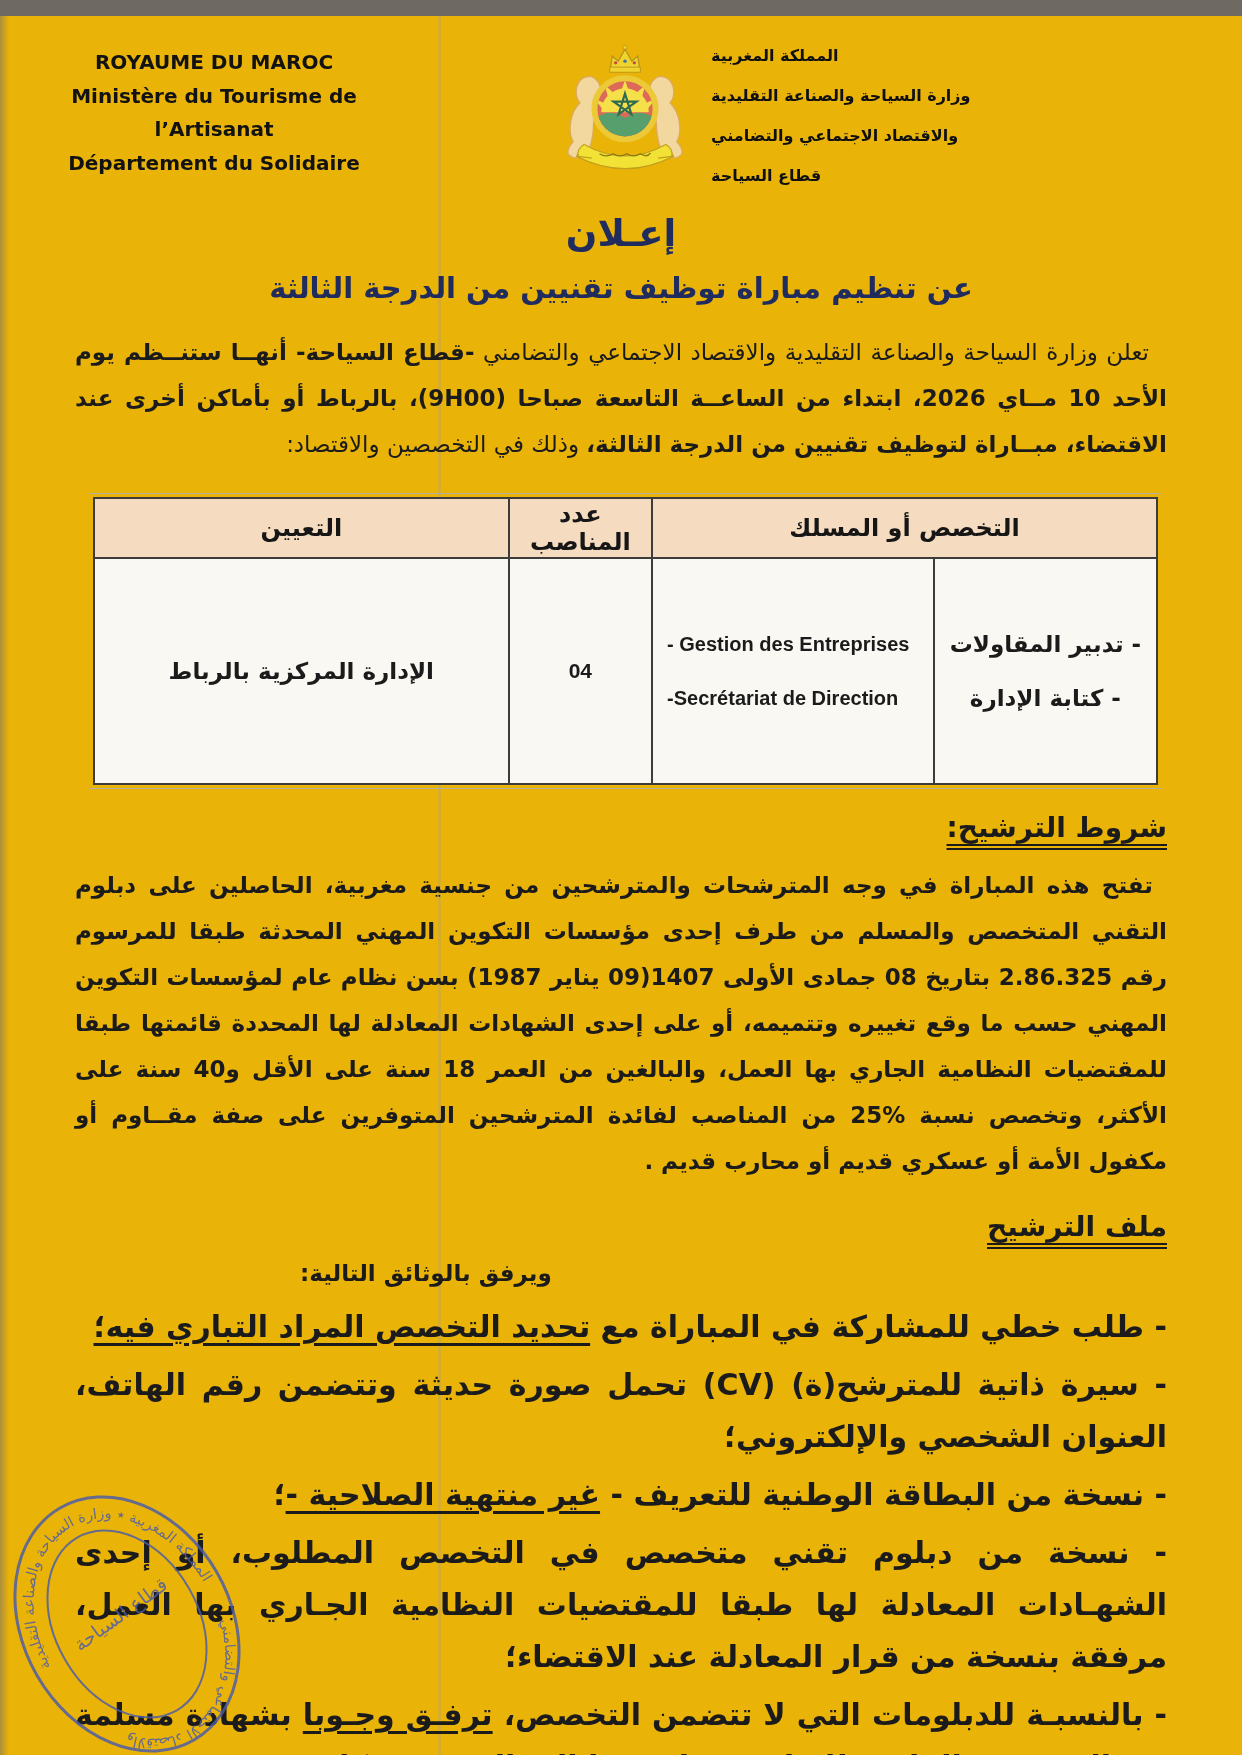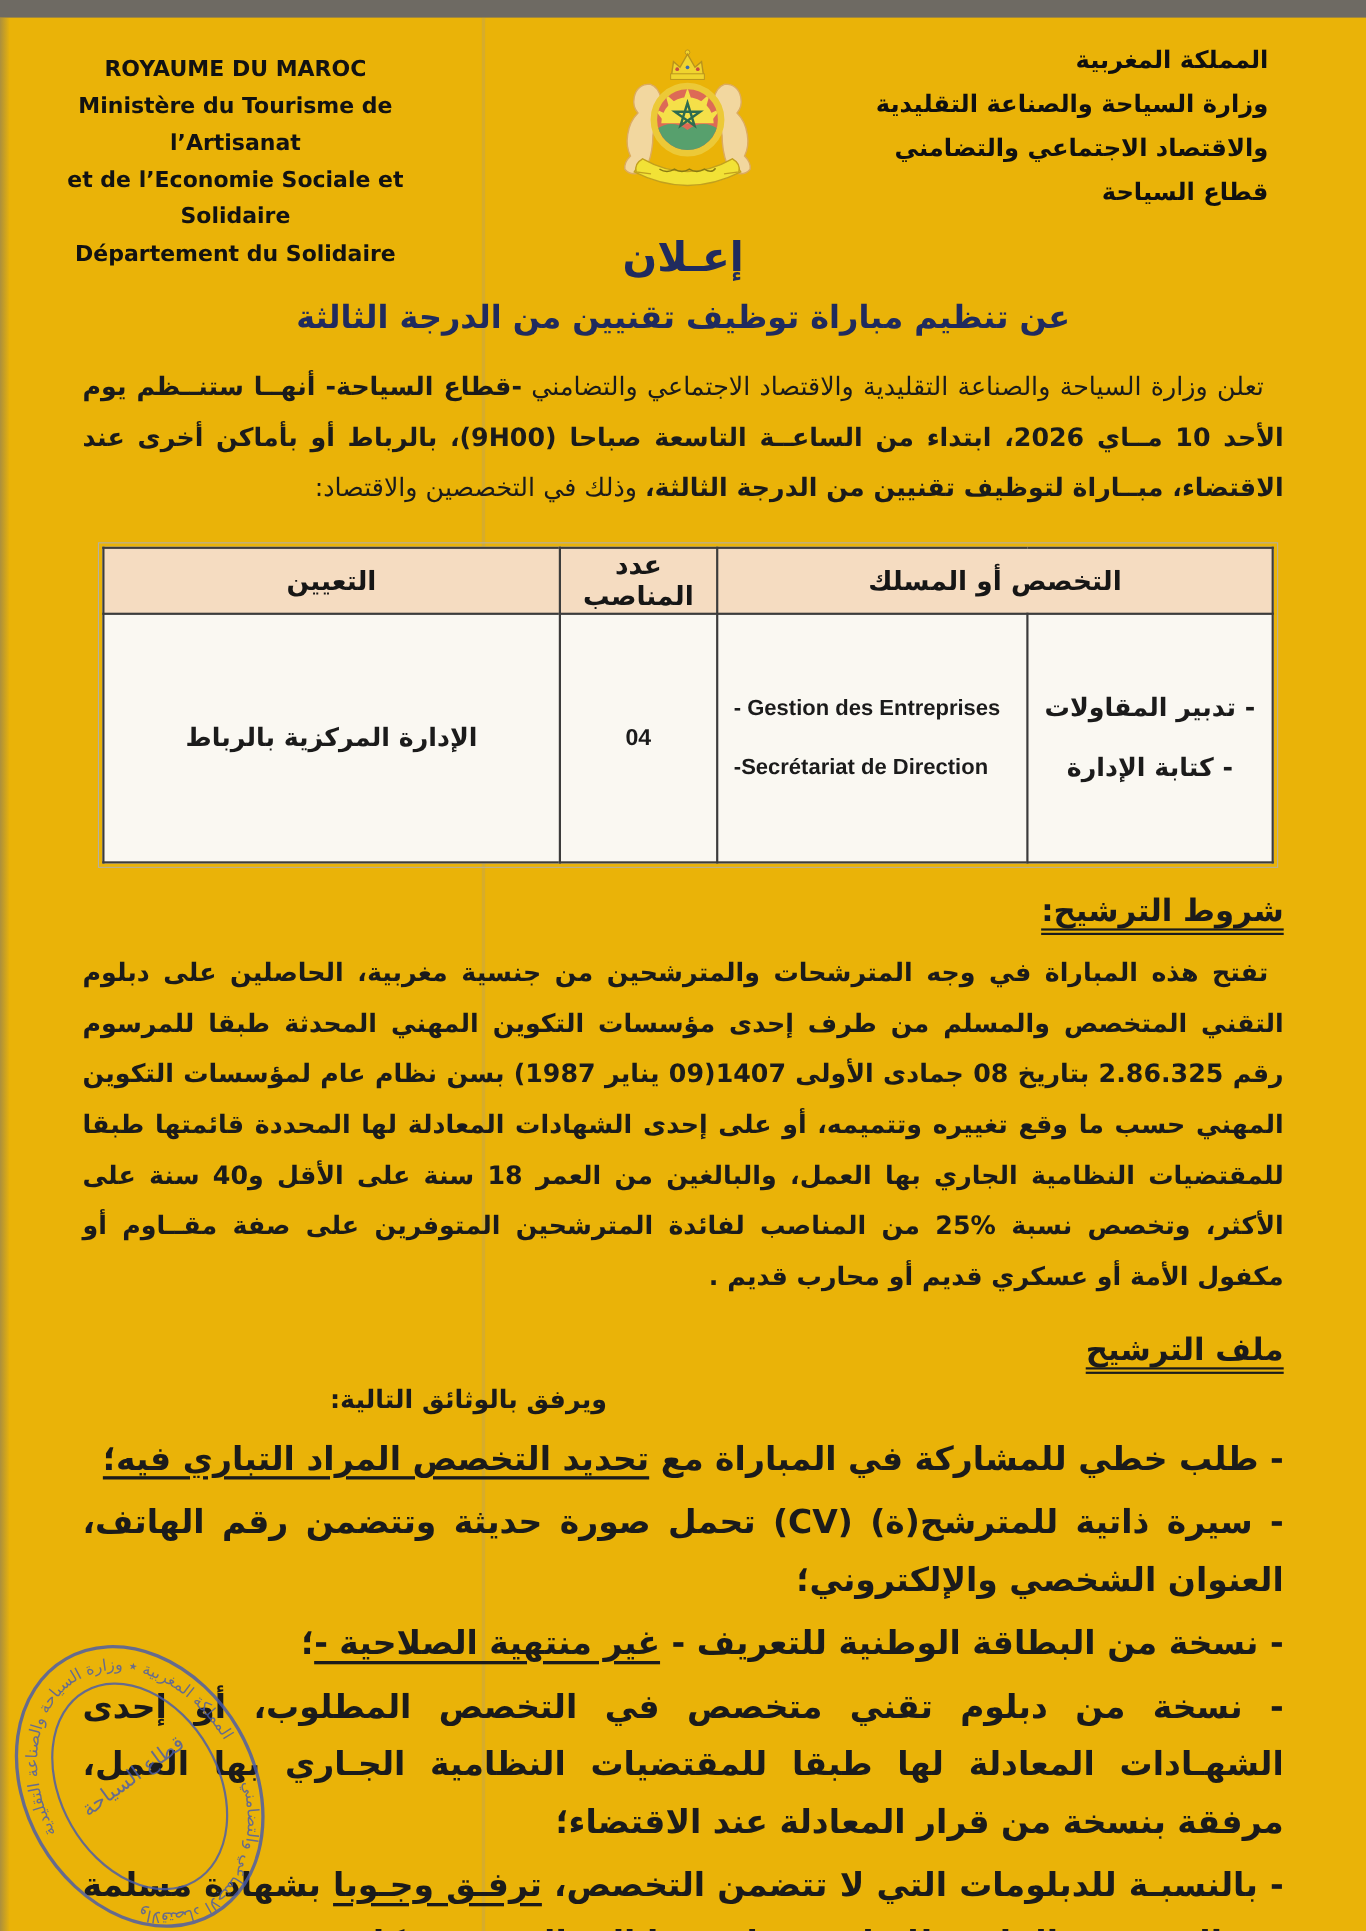--- a/index.html
+++ b/index.html
@@ -12,22 +12,22 @@
   }
   .edge{position:absolute;left:0;top:0;width:9px;height:100%;
     background:linear-gradient(to right,rgba(120,114,104,.55),rgba(120,114,104,0));}
   .scanline{position:absolute;left:438px;top:0;width:3px;height:100%;
     background:rgba(160,153,140,.28);}
 
   
   .hdr{position:absolute;left:0;top:0;width:100%;height:178px;}
   .hdr-fr{position:absolute;left:36px;top:30px;width:356px;text-align:center;
     direction:ltr;font-weight:bold;font-size:20px;line-height:33.5px;color:#121212;}
-  .hdr-ar{position:absolute;right:100px;top:20px;width:442px;text-align:right;
-    direction:rtl;font-weight:bold;font-size:22px;line-height:40px;color:#101010;}
+  .hdr-ar{position:absolute;right:100px;top:20px;width:442px;text-align:left;
+    direction:rtl;font-weight:bold;font-size:16px;line-height:40px;color:#101010;}
   .emblem{position:absolute;left:540px;top:24px;width:170px;height:146px;}
 
   
   .body{position:absolute;top:178px;left:0;width:1242px;padding:0 75px;
     box-sizing:border-box;direction:rtl;}
   .title{margin-top:18px;text-align:center;font-size:37px;font-weight:bold;
     color:#202b5e;letter-spacing:1px;}
   .subtitle{margin-top:16px;text-align:center;font-size:29px;font-weight:bold;color:#202b5e;}
 
   .intro{margin:24px 0 0;font-size:23px;line-height:46px;text-align:justify;text-indent:18px;}
@@ -69,21 +69,20 @@
 <body>
 
 <div class="page">
   <div class="edge"></div>
   <div class="scanline"></div>
 
   <div class="hdr">
     <div class="hdr-fr">
       <div>ROYAUME DU MAROC</div>
       <div>Ministère du Tourisme de l’Artisanat</div>
-      <div>et de l’Economie Sociale et Solidaire</div>
       <div>Département du Solidaire</div>
     </div>
 
     <svg class="emblem" viewBox="0 0 200 170">
 
       <g>
         <circle cx="100" cy="8" r="2.5" fill="#f0d42e" stroke="#b8921d"></circle>
         <path d="M83 32 L85 18 L92 24 L100 10 L108 24 L115 18 L117 32 Z" fill="#f0d42e" stroke="#b8921d" stroke-width="1.5"></path>
         <rect x="82" y="31" width="36" height="6" fill="#f0d42e" stroke="#b8921d" stroke-width="1"></rect>
         <circle cx="89" cy="26" r="2" fill="#c94b40"></circle>

